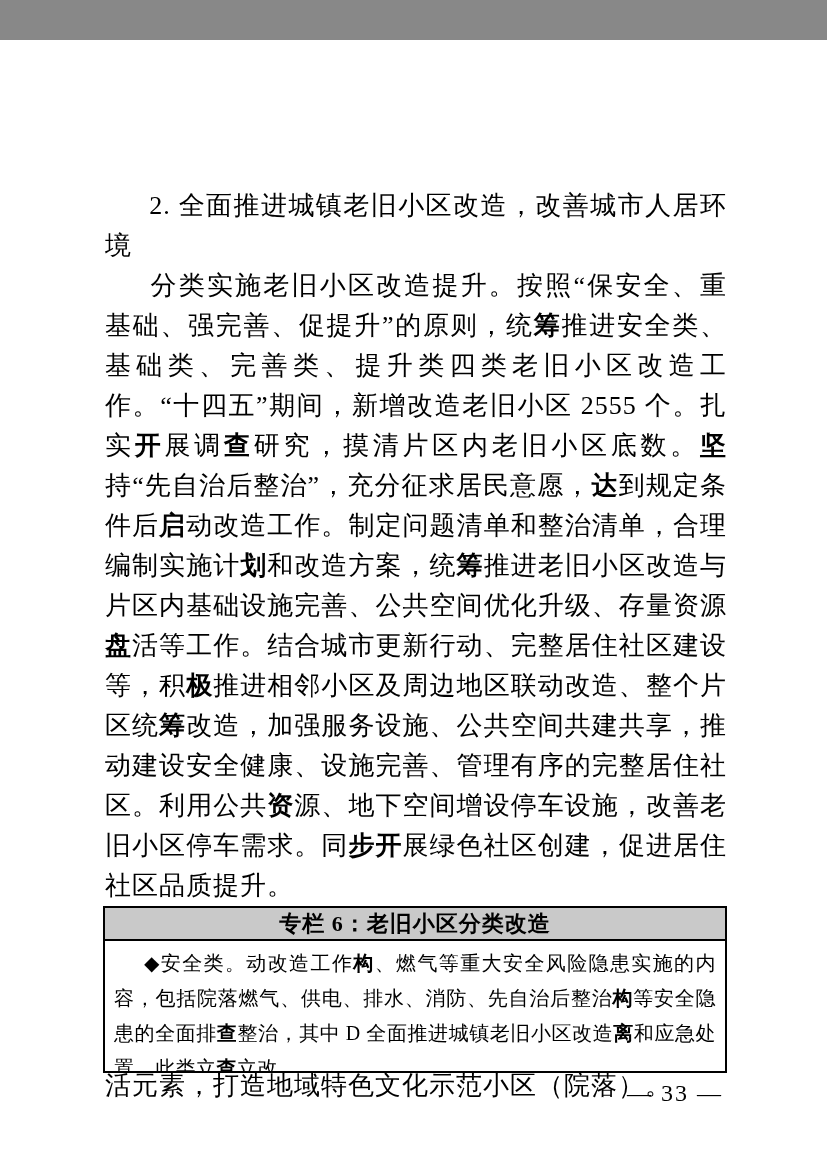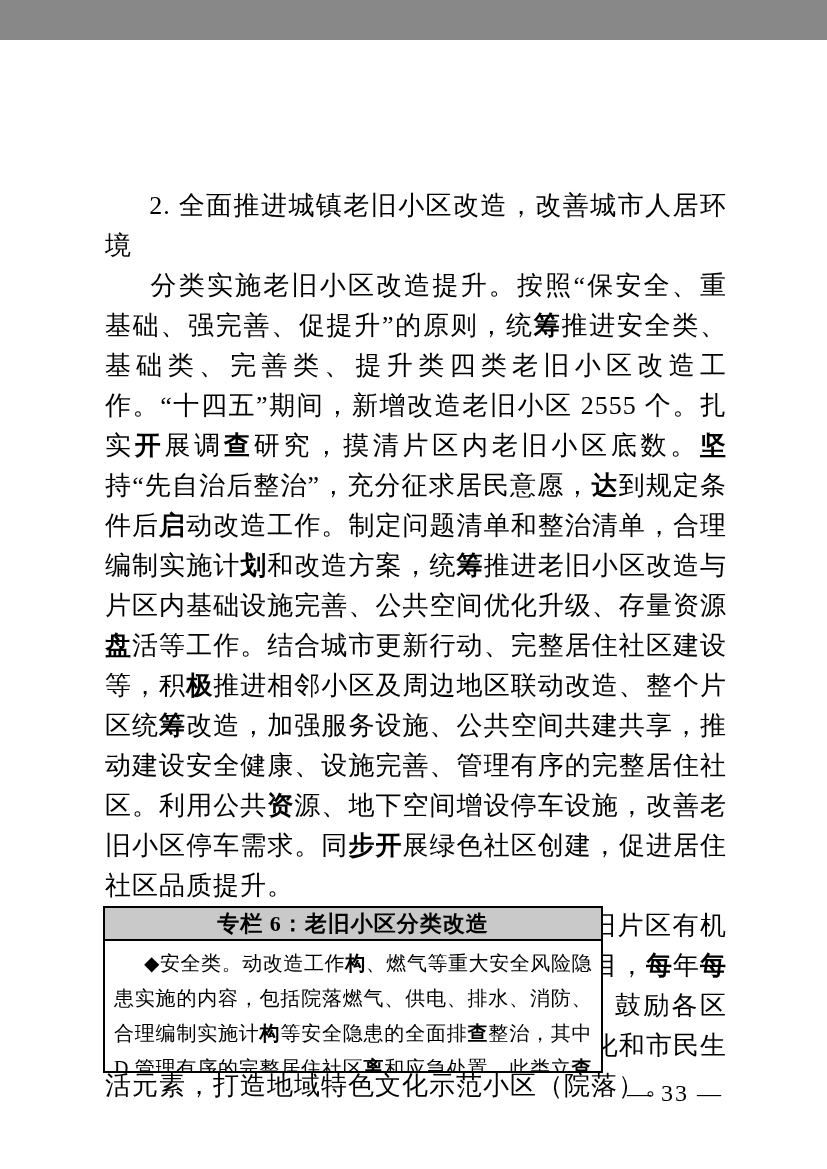--- a/index.html
+++ b/index.html
@@ -28,21 +28,21 @@
   }
   .heading { text-indent: 1.7em; }
   .para { text-indent: 1.75em; }
   .bold-run {
     font-weight: 700;
   }
   .panel {
     position: absolute;
     left: 103px;
     top: 866px;
-    width: 500px;
+    width: 624px;
     border: 2px solid #000;
     box-sizing: border-box;
     background: #ffffff;
   }
   .panel-title {
     background: #c9c9c9;
     border-bottom: 2px solid #000;
     height: 31px;
     line-height: 31px;
     text-align: center;
@@ -80,20 +80,20 @@
 
   <div class="content">
     <p class="heading"><span>2. 全面推进城镇老旧小区改造，改善城市人居环境</span></p>
     <p class="para"><span>分类实施老旧小区改造提升。按照“保安全、重基础、强完善、促提升”的原则，统</span><span class="bold-run">筹</span><span>推进安全类、基础类、完善类、提升类四类老旧小区改造工作。“十四五”期间，新增改造老旧小区 2555 个。扎实</span><span class="bold-run">开</span><span>展调</span><span class="bold-run">查</span><span>研究，摸清片区内老旧小区底数。</span><span class="bold-run">坚</span><span>持“先自治后整治”，充分征求居民意愿，</span><span class="bold-run">达</span><span>到规定条件后</span><span class="bold-run">启</span><span>动改造工作。制定问题清单和整治清单，合理编制实施计</span><span class="bold-run">划</span><span>和改造方案，统</span><span class="bold-run">筹</span><span>推进老旧小区改造与片区内基础设施完善、公共空间优化升级、存量资源</span><span class="bold-run">盘</span><span>活等工作。结合城市更新行动、完整居住社区建设等，积</span><span class="bold-run">极</span><span>推进相邻小区及周边地区联动改造、整个片区统</span><span class="bold-run">筹</span><span>改造，加强服务设施、公共空间共建共享，推动建设安全健康、设施完善、管理有序的完整居住社区。利用公共</span><span class="bold-run">资</span><span>源、地下空间增设停车设施，改善老旧小区停车需求。同</span><span class="bold-run">步开</span><span>展绿色社区创建，促进居住社区品质提升。</span></p>
     <p class="para"><span>推进老旧小区示范</span><span class="bold-run">项</span><span>目建设。结合老旧片区有机更新，打造一批老旧小区改造典型示范</span><span class="bold-run">项</span><span>目，</span><span class="bold-run">每</span><span>年</span><span class="bold-run">每</span><span>个区（市）县完成 1-2 个示范</span><span class="bold-run">项</span><span>目建设。鼓励各区（市）县结合本地特点，融合优秀传统文化和市民生活元素，打造地域特色文化示范小区（院落）。</span></p>
   </div>
 
   <div class="panel">
     <div class="panel-title">专栏 6：老旧小区分类改造</div>
     <div class="panel-body">
-      <p class="panel-para"><span>◆安全类。动改造工作</span><span class="bold-run">构</span><span>、燃气等重大安全风险隐患实施的内容，包括院落燃气、供电、排水、消防、合理编制实施计</span><span class="bold-run">构</span><span>等安全隐患的全面排</span><span class="bold-run">查</span><span>整治，其中 D 管理有序的完整居住社区</span><span class="bold-run">离</span><span>和应急处置，此类立</span><span class="bold-run">查</span><span>立改。</span></p>
+      <p class="panel-para"><span>◆安全类。动改造工作</span><span class="bold-run">构</span><span>、燃气等重大安全风险隐患实施的内容，包括院落燃气、供电、排水、消防、先自治后整治</span><span class="bold-run">构</span><span>等安全隐患的全面排</span><span class="bold-run">查</span><span>整治，其中 D 全面推进城镇老旧小区改造</span><span class="bold-run">离</span><span>和应急处置，此类立</span><span class="bold-run">查</span><span>立改。</span></p>
 
     </div>
   </div>
 
   <div class="page-number">— 33 —</div>
 
 </div>
 
 </body></html>

